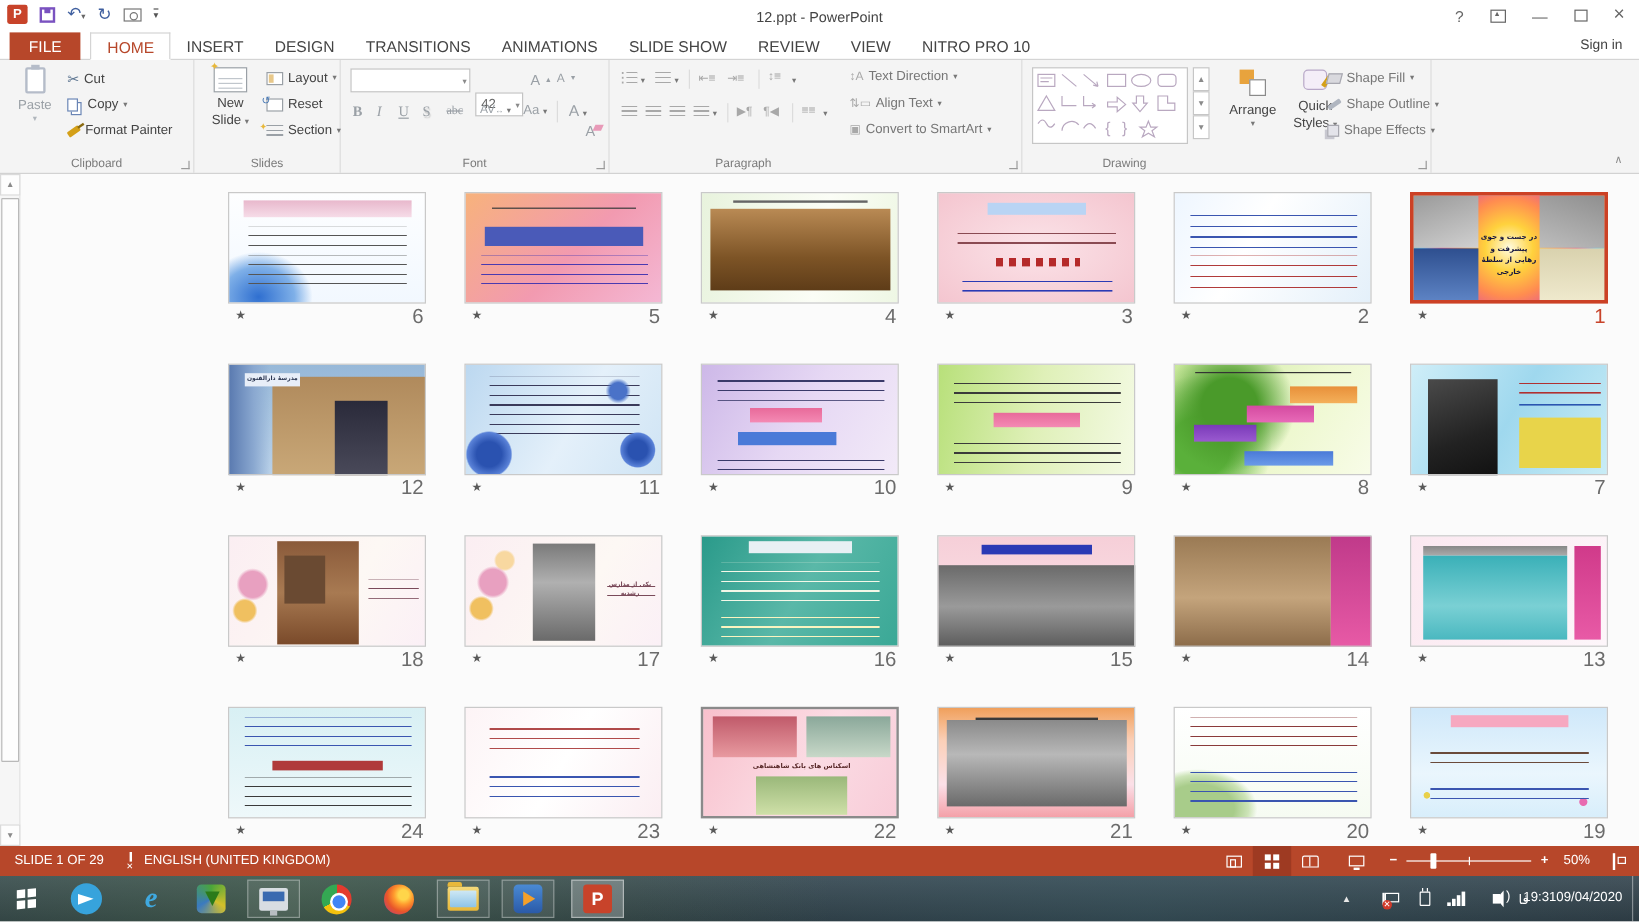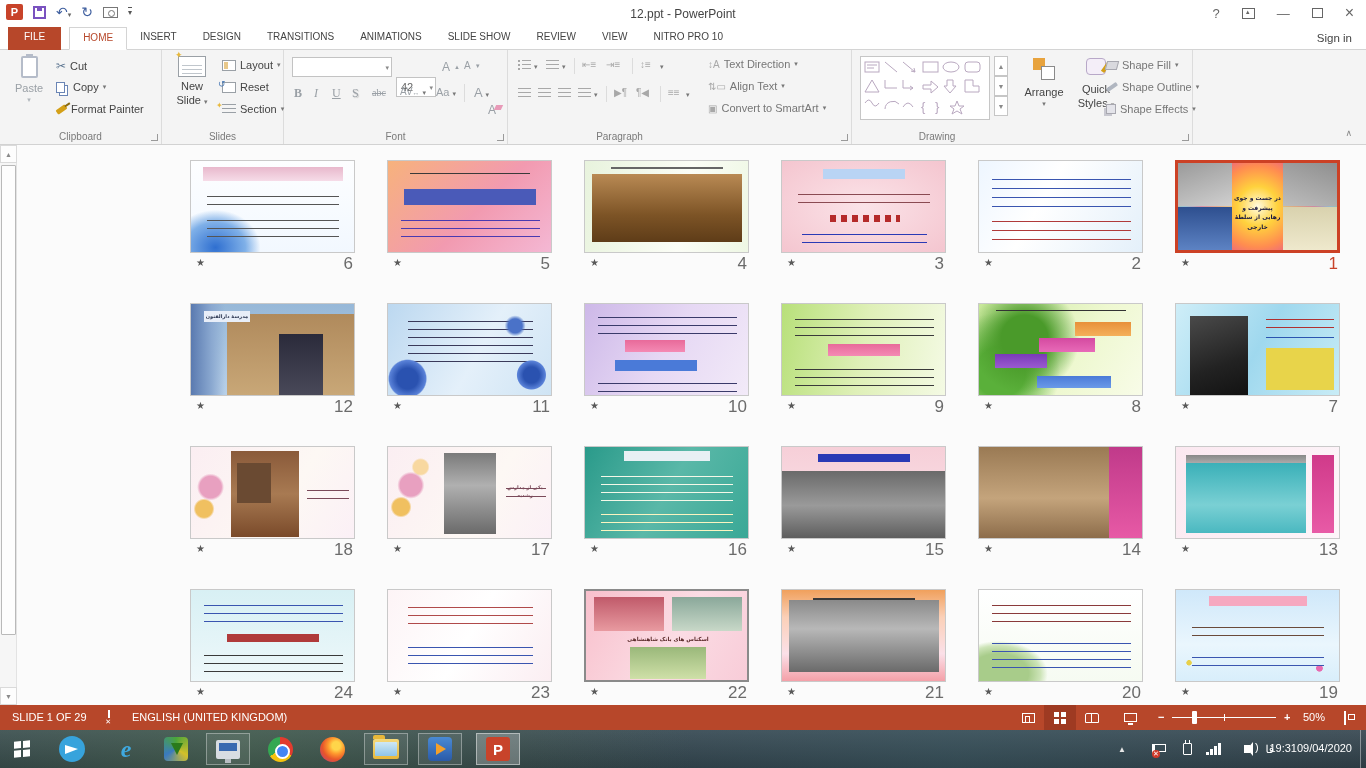--- a/index.html
+++ b/index.html
@@ -20,21 +20,21 @@
   #wintitle{position:absolute;left:0;right:0;top:7px;text-align:center;font-size:12px;color:#444}
   .wctl{position:absolute;top:4px;display:flex;gap:22px;right:12px;align-items:center}
   .wctl span{color:#666;font-size:13px}
   .rdo{width:13px;height:11px;border:1px solid #666;position:relative}
   .rdo::before{content:"▲";position:absolute;left:2px;top:0px;font-size:6px;color:#666}
   .restore{width:11px;height:10px;border:1px solid #666;position:relative;background:#fff}
   .restore::before{content:"";position:absolute;left:2px;top:-3px;width:10px;height:9px;border:1px solid #666;z-index:-1}
   
   #tabrow{position:absolute;left:0;top:27px;width:1366px;height:23px;border-bottom:1px solid #d4d4d4;background:#fff}
   .tabs{position:absolute;left:8px;top:0;height:23px;display:flex}
-  .tab{padding:4px 13px 0 13px;font-size:10px;color:#444;height:23px}
+  .tab{padding:4px 13px 0 13px;font-size:13px;color:#444;height:23px}
   .tab.file{background:#b7472a;color:#fff;padding:4px 16px 0 16px;margin-right:8px}
   .tab.active{background:#fff;color:#b7472a;border:1px solid #d4d4d4;border-bottom:1px solid #fff}
   #signin{position:absolute;right:14px;top:5px;font-size:11.5px;color:#444}
   
   #ribbon{position:absolute;left:0;top:50px;width:1366px;height:95px;background:#f4f4f4;border-bottom:1px solid #d2d2d2}
   .grp{position:absolute;top:0;height:94px;border-right:1px solid #dcdcdc}
   .glabel{position:absolute;left:0;right:0;bottom:2px;text-align:center;font-size:10px;color:#7a7a7a}
   .launcher{position:absolute;right:3px;bottom:3px;width:7px;height:7px;border-right:1px solid #9a9a9a;border-bottom:1px solid #9a9a9a}
   .btn{display:flex;align-items:center;gap:4px;font-size:11px;color:#444;white-space:nowrap}
   .btn.dis{color:#9aa0a6}
@@ -537,21 +537,21 @@
     <div class="thumb s19"></div>
     <span class="star">★</span>
     <span class="num">19</span>
   </div>
     </div>
 </div>
 
 <div id="statusbar">
   <span class="st" style="left:12px">SLIDE 1 OF 29</span>
   <span class="spell abs" style="left:108px;top:6px"></span>
-  <span class="st" style="left:132px">ENGLISH (UNITED KINGDOM)</span>
+  <span class="st" style="left:120px">ENGLISH (UNITED KINGDOM)</span>
   <span class="vbtn" style="left:1012px">
       <span class="vnorm"></span>
     </span>
   <span class="vbtn activeview" style="left:1044px">
       <span class="vsort"></span>
     </span>
   <span class="vbtn" style="left:1076px">
       <span class="vread"></span>
     </span>
   <span class="vbtn" style="left:1114px">

